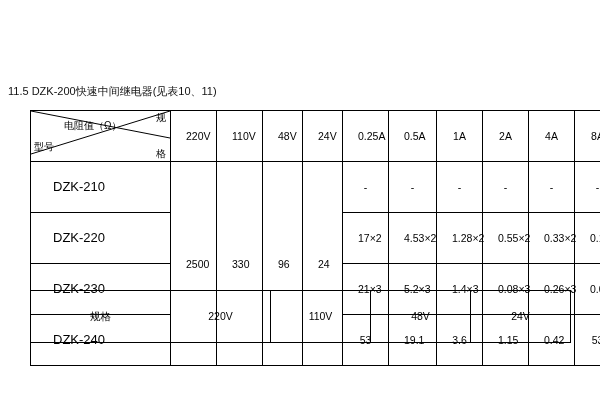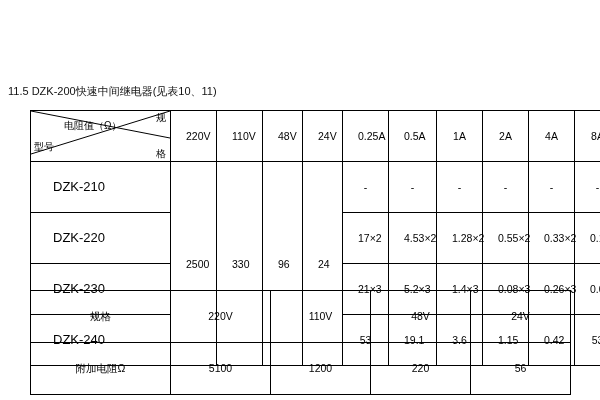--- a/index.html
+++ b/index.html
@@ -215,23 +215,16 @@
       <col style="width:100px">
     </colgroup>
     <tbody>
         <tr>
       <td class="rowhdr">规格</td>
       <td>220V</td>
       <td>110V</td>
       <td>48V</td>
       <td>24V</td>
     </tr>
-    <tr>
-      <td class="rowhdr">附加电阻Ω</td>
-      <td>5100</td>
-      <td>1200</td>
-      <td>220</td>
-      <td>56</td>
-    </tr>
   </tbody>
     </table>
 
 </div>
 
 </body></html>

